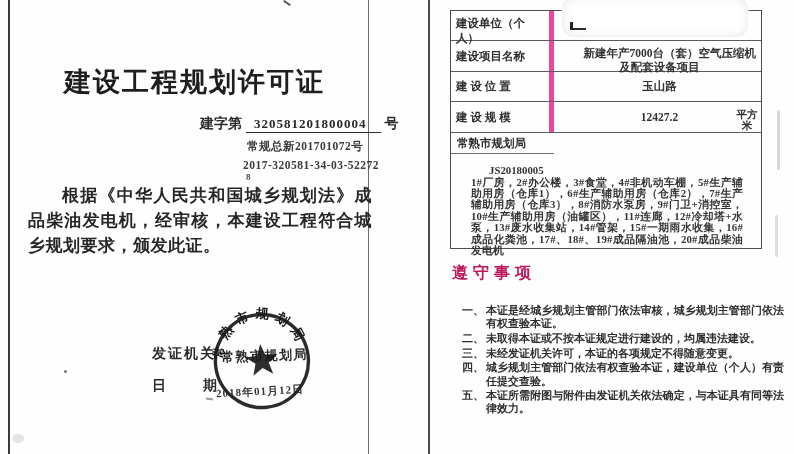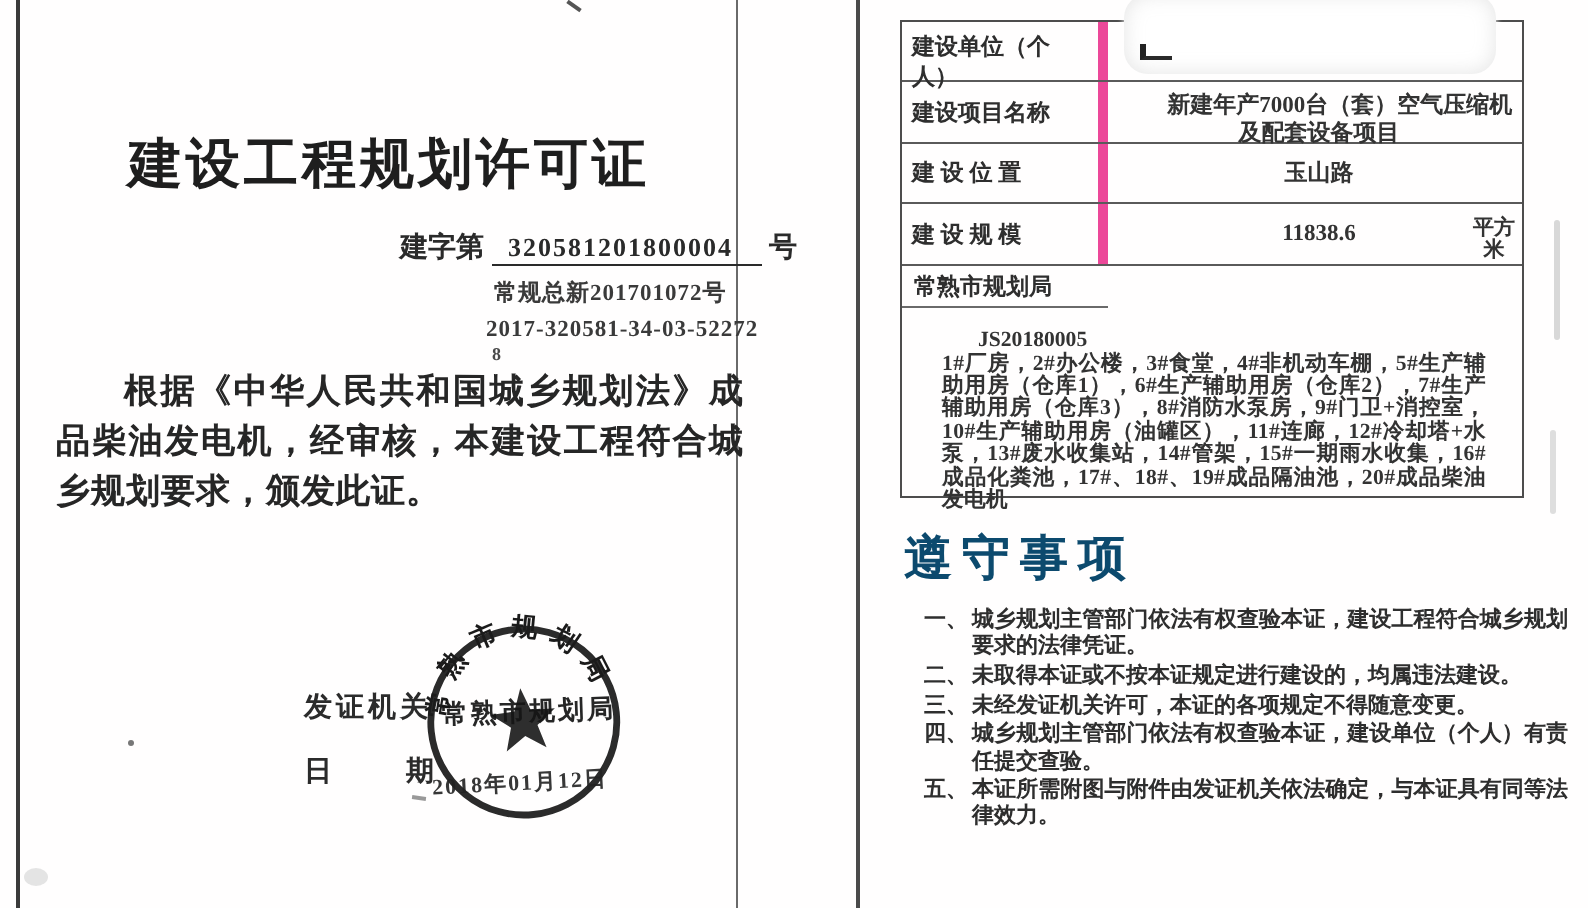--- a/index.html
+++ b/index.html
@@ -42,21 +42,21 @@
   .t-value{flex:1;padding:4px 4px 0 8px;font-size:11.5px;font-weight:bold;color:#333;position:relative;box-sizing:border-box;text-align:center;}
   .v-indent{text-indent:1.8em;line-height:14px;padding-top:5px;}
   .unit{position:absolute;right:2px;top:7px;width:24px;font-size:10.5px;line-height:11px;font-weight:bold;color:#333;}
   .t-attach-label{height:21px;position:relative;padding:3px 0 0 6px;font-size:11.5px;font-weight:bold;color:#2e2e2e;box-sizing:border-box;}
   .t-attach-label::after{content:'';position:absolute;left:0;bottom:0;width:103px;border-bottom:1px solid #6a6a6a;}
   .t-attach-body{height:94px;padding:11px 16px 0 20px;box-sizing:border-box;}
   .attach-code{font-size:10.8px;font-weight:bold;color:#333;line-height:11.5px;margin-left:18px;}
   .attach-list{font-size:10.8px;font-weight:bold;color:#333;line-height:11.4px;letter-spacing:0.2px;width:272px;text-align:justify;}
 
   
-  .notice-heading{left:452px;top:263px;font-size:24px;font-weight:bold;letter-spacing:5px;color:#0c4a6e;}
+  .notice-heading{left:452px;top:263px;font-size:16px;font-weight:bold;letter-spacing:5px;color:#be185d;}
   .notice-list{left:462px;top:304px;width:322px;}
   .n-item{display:flex;margin-bottom:1.5px;}
   .n-num{width:24px;flex:none;font-size:11px;font-weight:bold;color:#2e2e2e;line-height:13.2px;}
   .n-text{flex:1;font-size:11px;font-weight:bold;color:#2e2e2e;line-height:13.2px;text-align:justify;}
 
   
   .redaction-blob{left:562px;top:-3px;width:186px;height:40px;background:#fff;border-radius:12px;
                   box-shadow:inset 0 0 10px rgba(185,185,185,.38), 0 0 3px #fff;z-index:6;}
   .pen-mark{left:570px;top:22px;width:13px;height:6px;border-left:3px solid #222;border-bottom:2.5px solid #2a2a2a;z-index:7;}
   .stray-tick{left:283px;top:2px;width:8px;height:2px;background:#555;transform:rotate(35deg);}
@@ -109,39 +109,39 @@
       <div class="t-label" style="padding-top:8px">建设项目名称</div>
       <div class="t-value v-indent">新建年产7000台（套）空气压缩机及配套设备项目</div>
     </div>
     <div class="t-row" style="height:29px">
       <div class="t-label" style="padding-top:7px">建 设 位 置</div>
       <div class="t-value" style="padding-top:7px">玉山路</div>
     </div>
     <div class="t-row" style="height:30px">
       <div class="t-label" style="padding-top:8px">建 设 规 模</div>
       <div class="t-value" style="padding-top:9px">
-        <span>11838.6</span>
+        <span>12427.2</span>
         <span class="unit">平方米</span>
       </div>
     </div>
     <div class="t-attach-label">常熟市规划局</div>
     <div class="t-attach-body">
       <div class="attach-code">JS20180005</div>
       <div class="attach-list">1#厂房，2#办公楼，3#食堂，4#非机动车棚，5#生产辅助用房（仓库1），6#生产辅助用房（仓库2），7#生产辅助用房（仓库3），8#消防水泵房，9#门卫+消控室，10#生产辅助用房（油罐区），11#连廊，12#冷却塔+水泵，13#废水收集站，14#管架，15#一期雨水收集，16#成品化粪池，17#、18#、19#成品隔油池，20#成品柴油发电机</div>
     </div>
   </div>
 
   <div class="abs redaction-blob"></div>
   <div class="abs pen-mark"></div>
 
   <div class="abs notice-heading">遵守事项</div>
   <div class="abs notice-list">
     <div class="n-item">
       <span class="n-num">一、</span>
-      <span class="n-text">城乡规划主管部门依法有权查验本证，建设工程符合城乡规划要求的法律凭证。</span>
+      <span class="n-text">本证是经城乡规划主管部门依法审核，城乡规划主管部门依法有权查验本证。</span>
     </div>
     <div class="n-item">
       <span class="n-num">二、</span>
       <span class="n-text">未取得本证或不按本证规定进行建设的，均属违法建设。</span>
     </div>
     <div class="n-item">
       <span class="n-num">三、</span>
       <span class="n-text">未经发证机关许可，本证的各项规定不得随意变更。</span>
     </div>
     <div class="n-item">

